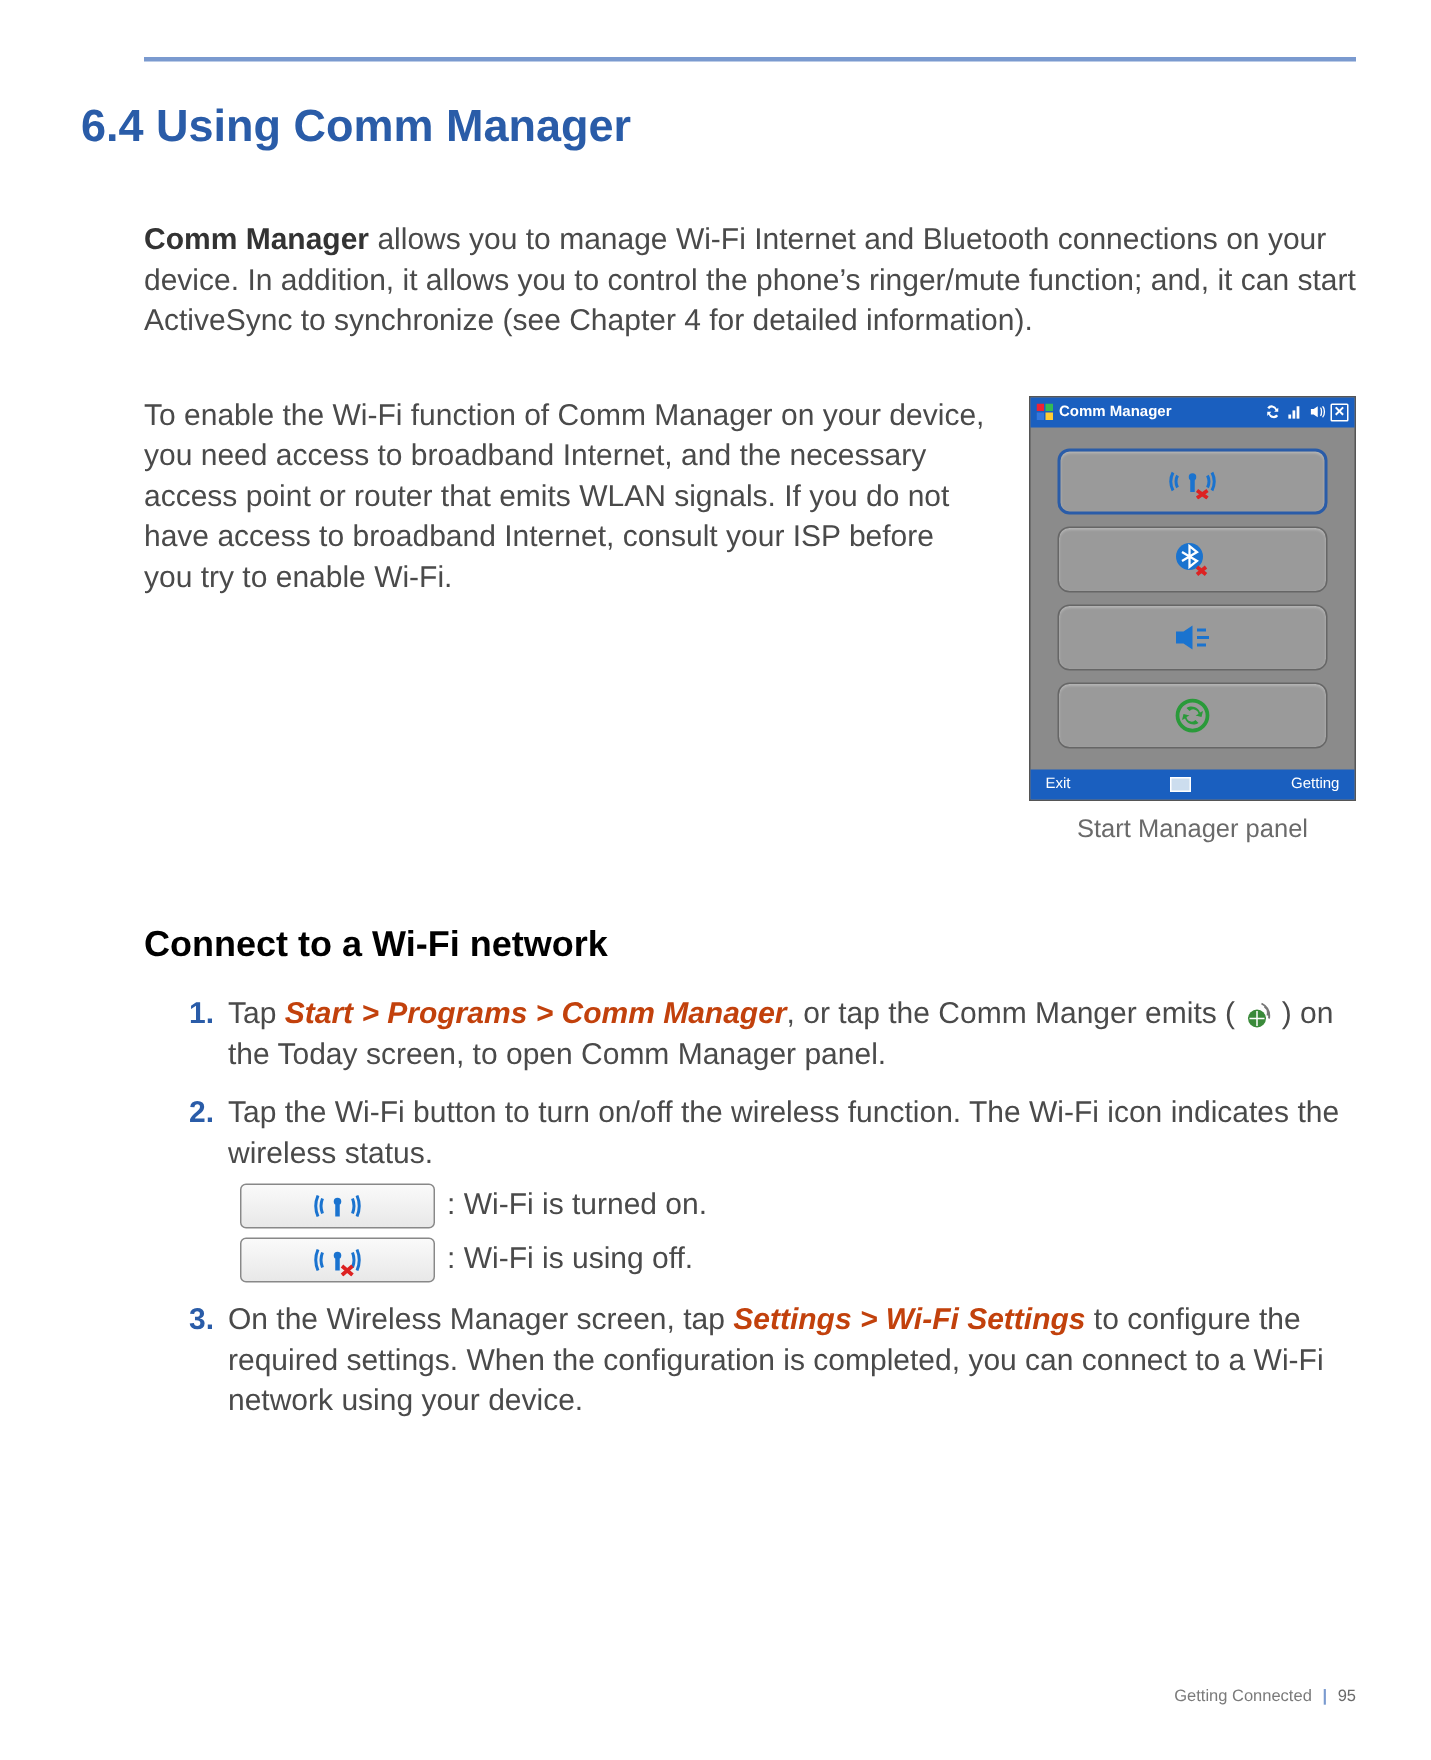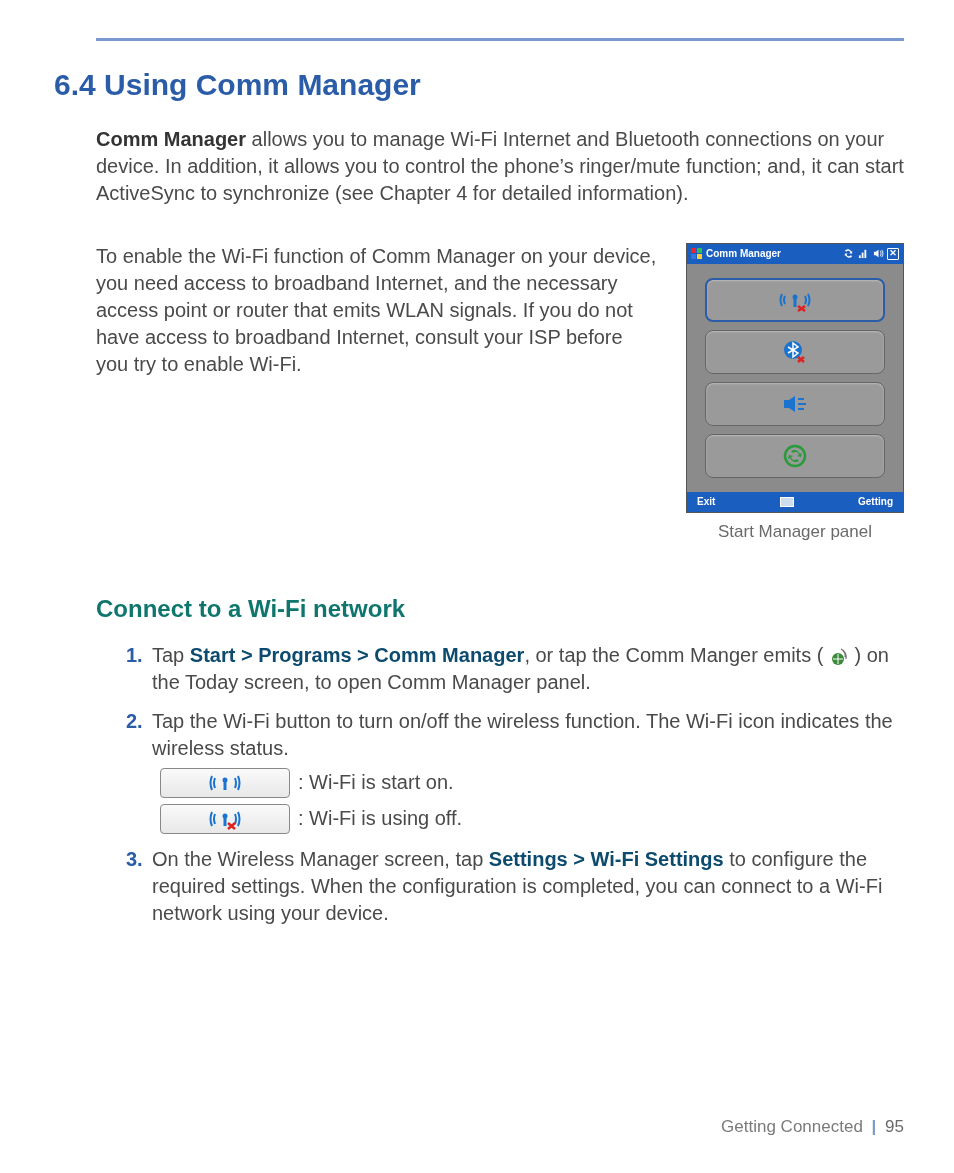--- a/index.html
+++ b/index.html
@@ -16,21 +16,21 @@
   }
   .hr-top {
     border: none;
     border-top: 3px solid #7a9acf;
     margin-bottom: 24px;
   }
   h1.section-title {
     color: #2a5ca8;
     font-weight: bold;
     font-size: 30px;
-    margin-bottom: 20px;
+    margin-bottom: 41px;
     margin-left: -42px;
   }
   .intro-para {
     margin-bottom: 36px;
   }
   .intro-para b { color: #333; font-weight: bold; }
 
   .two-col {
     display: flex;
     gap: 28px;
@@ -78,54 +78,54 @@
   .cm-btn.active { border: 2px solid #2a5ca8; }
   .panel-bottombar {
     height: 20px;
     background: #1a5fbf;
     color: #fff;
     font-size: 10px;
     display: flex;
     align-items: center;
     justify-content: space-between;
     padding: 0 10px;
-    font-weight: bold;
+    font-weight: normal;
   }
   .panel-bottombar .kb { width:14px; height:10px; background:#cde; border:1px solid #fff; }
   .panel-caption { color:#6a6a6a; font-size:17px; }
 
   h2.subhead {
-    color: #0f766e;
+    color: #000000;
     font-weight: bold;
     font-size: 24px;
     margin-bottom: 16px;
   }
   ol.steps { list-style: none; padding-left: 30px; }
   ol.steps > li { position: relative; margin-bottom: 12px; padding-left: 26px; }
   ol.steps > li .num { position:absolute; left:0; top:0; color:#2a5ca8; font-weight:bold; }
-  ol.steps b { color:#0c4a6e; }
+  ol.steps b { color:#c2410c;font-style:italic; }
 
   .inline-icon {
     display:inline-flex; width:20px; height:20px; vertical-align:middle;
     align-items:center; justify-content:center;
   }
 
   .status-row { display:flex; align-items:center; gap:8px; margin:6px 0 6px 8px; }
   .status-btn {
     width: 130px; height: 30px;
     border: 1px solid #888; border-radius:4px;
     background: linear-gradient(#fafafa,#e8e8e8);
     display:flex; align-items:center; justify-content:center;
   }
   .status-label { color:#4a4a4a; }
 
   .footer {
     position: absolute;
     bottom: 34px; right: 50px;
-    font-size: 17px;
+    font-size: 11px;
     color: #7a7a7a;
   }
   .footer .sep { color:#7a9acf; font-weight:bold; padding:0 4px; }
   .footer .page { color:#6a6a6a; }
 </style>
 </head>
 <body>
 
 <hr class="hr-top">
 
@@ -233,21 +233,21 @@
 
     <div class="status-row">
       <div class="status-btn">
         <svg viewBox="0 0 32 22" width="32" height="22">
           <path d="M6 6 Q4 11 6 16 M3 4 Q0 11 3 18" stroke="#1a73cf" stroke-width="2" fill="none"></path>
           <path d="M26 6 Q28 11 26 16 M29 4 Q32 11 29 18" stroke="#1a73cf" stroke-width="2" fill="none"></path>
           <circle cx="16" cy="8" r="2.5" fill="#1a73cf"></circle>
           <rect x="14.5" y="10" width="3" height="8" fill="#1a73cf"></rect>
         </svg>
       </div>
-      <span class="status-label">: Wi-Fi is start on.</span>
+      <span class="status-label">: Wi-Fi is turned on.</span>
     </div>
 
     <div class="status-row">
       <div class="status-btn">
         <svg viewBox="0 0 32 22" width="32" height="22">
           <path d="M6 6 Q4 11 6 16 M3 4 Q0 11 3 18" stroke="#1a73cf" stroke-width="2" fill="none"></path>
           <path d="M26 6 Q28 11 26 16 M29 4 Q32 11 29 18" stroke="#1a73cf" stroke-width="2" fill="none"></path>
           <circle cx="16" cy="8" r="2.5" fill="#1a73cf"></circle>
           <rect x="14.5" y="10" width="3" height="8" fill="#1a73cf"></rect>
           <path d="M19 15 L26 21 M26 15 L19 21" stroke="#d22" stroke-width="2.5"></path>

